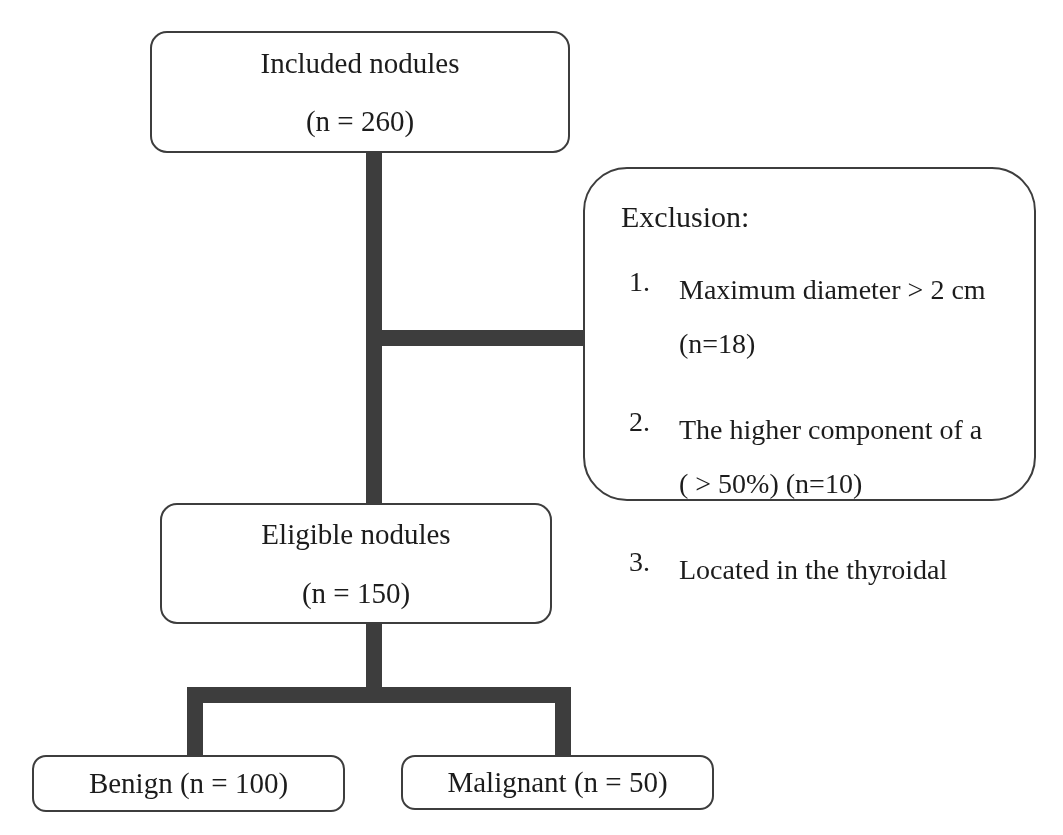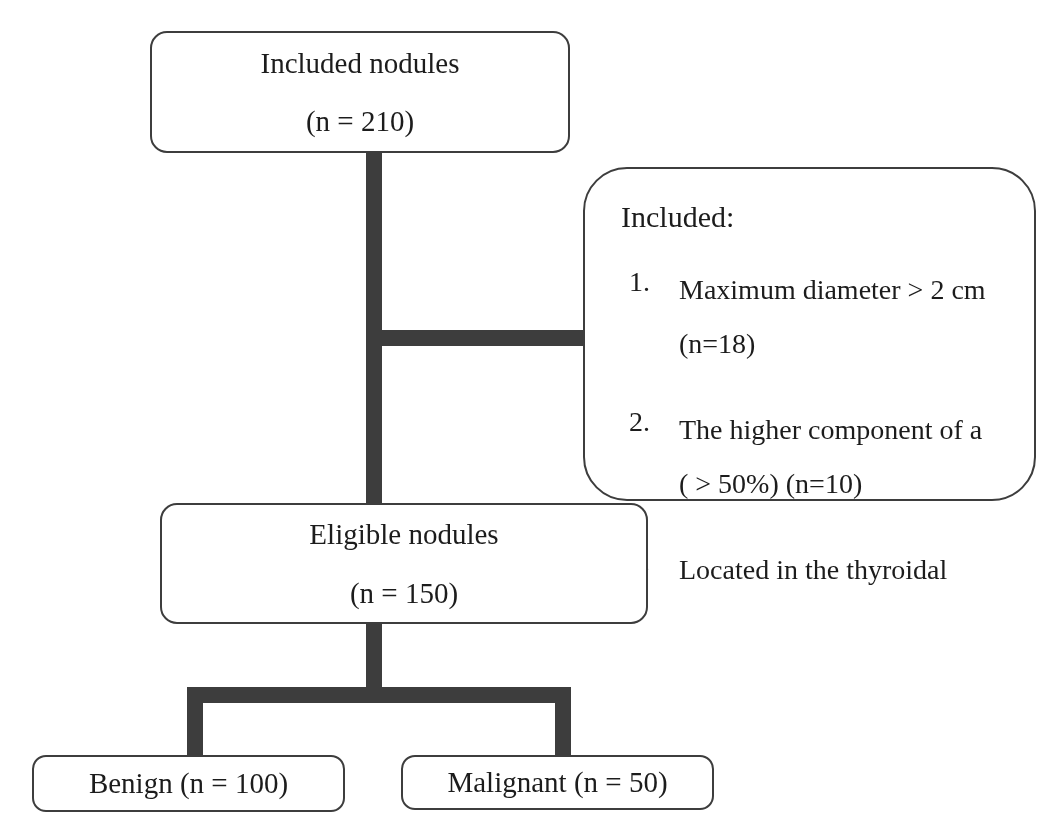--- a/index.html
+++ b/index.html
@@ -29,21 +29,21 @@
     text-align: center;
     font-size: 29px;
     line-height: 1.45;
     color: var(--text);
   }
   .rounded-sm { border-radius: 14px; }
   .rounded-md { border-radius: 17px; }
   .rounded-lg { border-radius: 44px; }
 
   .box-included  { left: 134px; top: 15px;  width: 420px; height: 122px; }
-  .box-eligible  { left: 144px; top: 487px; width: 488px; height: 121px; }
+  .box-eligible  { left: 144px; top: 487px; width: 392px; height: 121px; }
   .box-benign    { left: 16px;  top: 739px; width: 313px; height: 57px; }
   .box-malignant { left: 385px; top: 739px; width: 313px; height: 55px; }
 
   .box-exclusion {
     left: 567px; top: 151px; width: 453px; height: 334px;
     position: absolute;
     border: 2.5px solid var(--line);
     background: var(--background);
     padding: 19px 14px 0 28px;
     font-size: 28px;
@@ -70,32 +70,32 @@
   .drop-benign   { left: 171px; top: 671px; height: 69px; }
   .drop-malig    { left: 539px; top: 671px; height: 69px; }
 </style>
 </head>
 <body>
 
 <div class="canvas">
 
   <div class="node rounded-md box-included">
     <div>Included nodules</div>
-    <div>(n = 210)</div>
+    <div>(n = 260)</div>
   </div>
 
   <div class="vline stem-top"></div>
   <div class="hline branch-excl"></div>
   <div class="vline stem-mid"></div>
   <div class="hline split-bar"></div>
   <div class="vline drop-benign"></div>
   <div class="vline drop-malig"></div>
 
   <div class="box-exclusion rounded-lg">
-    <div class="excl-title">Included:</div>
+    <div class="excl-title">Exclusion:</div>
 
     <div class="excl-item">
       <div class="excl-num">1.</div>
       <div class="excl-lines">
         <div>Maximum diameter &gt; 2 cm</div>
         <div>(n=18)</div>
       </div>
     </div>
 
     <div class="excl-item">

